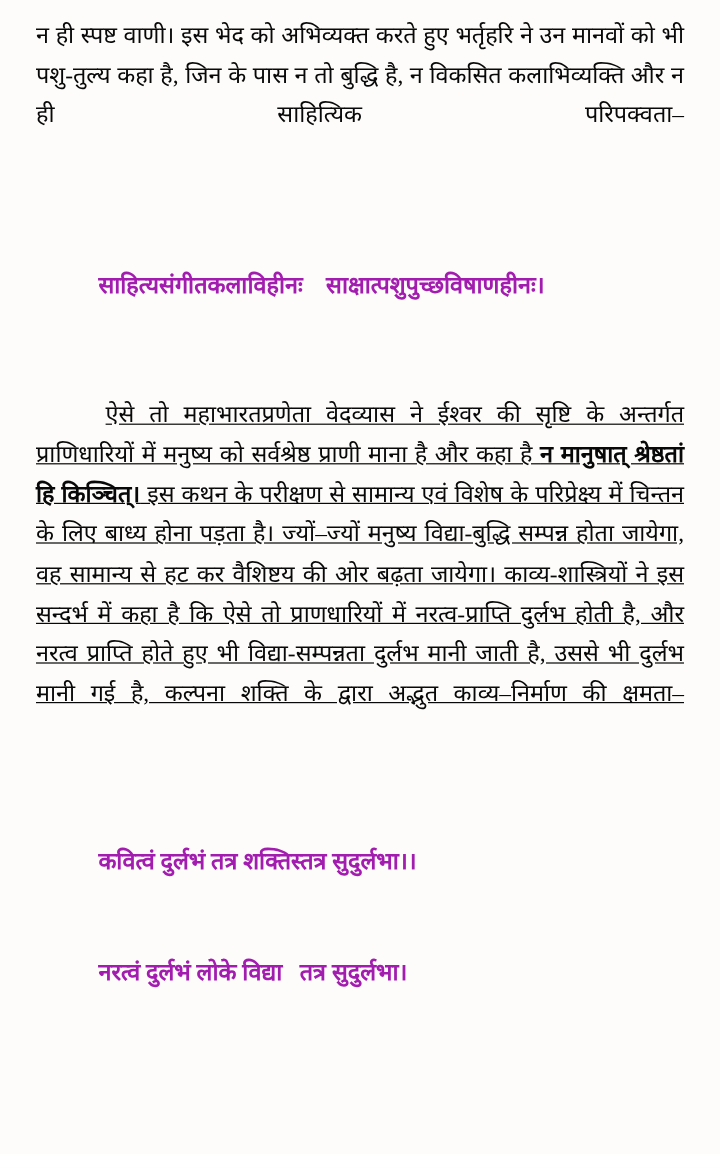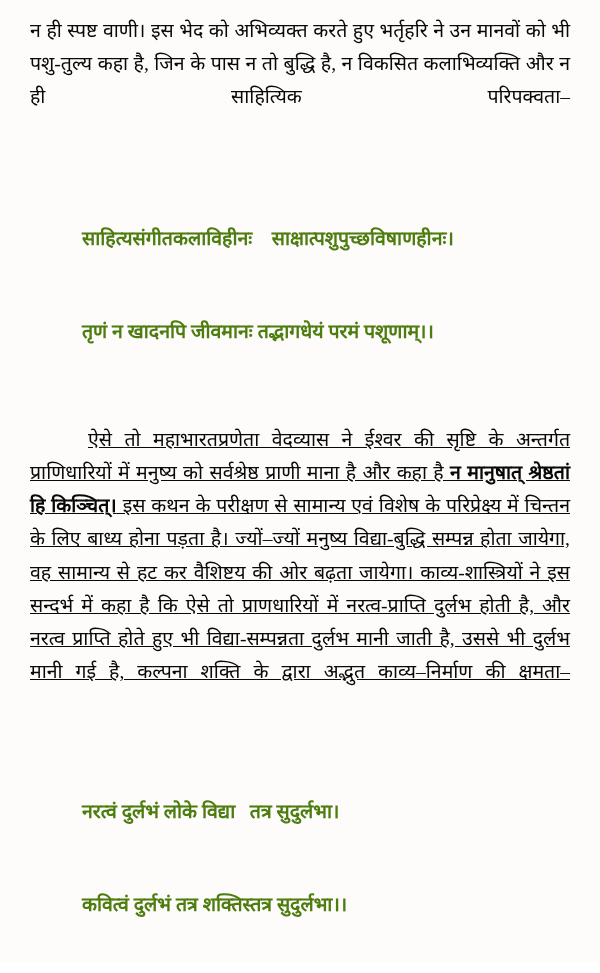--- a/index.html
+++ b/index.html
@@ -63,21 +63,21 @@
     display: inline-block;
     width: 100%;
   }
 
   
   .verse {
     font-family: "Liberation Serif", "DejaVu Sans", serif;
     font-size: 19.5px;
     line-height: 31px;
     font-weight: bold;
-    color: #4d7c0f;
+    color: #a21caf;
     margin: 0;
     padding-left: 52px;
     white-space: pre;
     text-align: left;
   }
 
   .verse .vline {
     display: block;
     white-space: pre;
   }
@@ -90,28 +90,27 @@
 <div id="page" style="background: rgb(253, 252, 250);">
   <div id="text-column" style="color: rgb(8, 8, 8);">
 
     <div class="spacer" style="height:14px"></div>
     <p class="para"><span>न ही स्पष्ट वाणी। इस भेद को अभिव्यक्त करते हुए भर्तृहरि ने उन मानवों को भी पशु-तुल्य कहा है, जिन के पास न तो बुद्धि है, न विकसित कलाभिव्यक्ति और न ही साहित्यिक परिपक्वता–</span></p>
 
     <div class="spacer" style="height:14px"></div>
 
     <div class="verse">
       <span class="vline">साहित्यसंगीतकलाविहीनः    साक्षात्पशुपुच्छविषाणहीनः।</span>
-      <span class="vline">तृणं न खादनपि जीवमानः तद्भागधेयं परमं पशूणाम्।।</span>
     </div>
 
     <div class="spacer" style="height:14px"></div>
 
     <p class="para indent"><span>ऐसे तो महाभारतप्रणेता वेदव्यास ने ईश्वर की सृष्टि के अन्तर्गत प्राणिधारियों में मनुष्य को सर्वश्रेष्ठ प्राणी माना है और कहा है </span><span class="b">न मानुषात् श्रेष्ठतां हि किञ्चित्।</span><span> इस कथन के परीक्षण से सामान्य एवं विशेष के परिप्रेक्ष्य में चिन्तन के लिए बाध्य होना पड़ता है। ज्यों–ज्यों मनुष्य विद्या-बुद्धि सम्पन्न होता जायेगा, वह सामान्य से हट कर वैशिष्टय की ओर बढ़ता जायेगा। काव्य-शास्त्रियों ने इस सन्दर्भ में कहा है कि ऐसे तो प्राणधारियों में नरत्व-प्राप्ति दुर्लभ होती है, और नरत्व प्राप्ति होते हुए भी विद्या-सम्पन्नता दुर्लभ मानी जाती है, उससे भी दुर्लभ मानी गई है, कल्पना शक्ति के द्वारा अद्भुत काव्य–निर्माण की क्षमता–</span></p>
 
     <div class="spacer" style="height:12px"></div>
 
     <div class="verse">
+      <span class="vline">कवित्वं दुर्लभं तत्र शक्तिस्तत्र सुदुर्लभा।।</span>
       <span class="vline">नरत्वं दुर्लभं लोके विद्या   तत्र सुदुर्लभा।</span>
-      <span class="vline">कवित्वं दुर्लभं तत्र शक्तिस्तत्र सुदुर्लभा।।</span>
     </div>
 
   </div>
 </div>
 
 </body></html>

